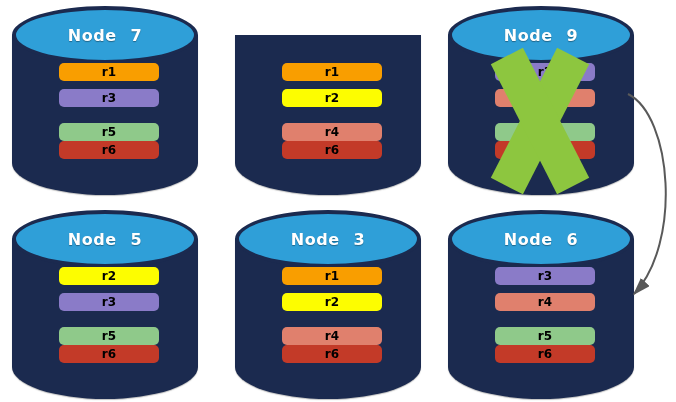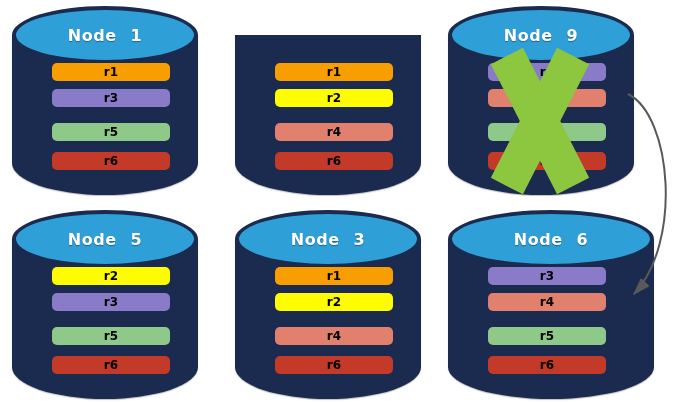--- a/index.html
+++ b/index.html
@@ -27,45 +27,45 @@
     z-index:1;
     box-shadow:0 1px 1px rgba(120,120,120,.45);
   }
   .node-label{
     color:#ffffff;font-weight:bold;font-size:16px;
     letter-spacing:.5px;word-spacing:8px;
     text-shadow:0 1px 1px rgba(0,0,0,.35);
   }
   .bars{position:absolute;inset:0;z-index:3;}
   .bar{
-    position:absolute;left:40px;width:118px;height:18px;
+    position:absolute;left:47px;width:100px;height:18px;
     border-radius:5px;
     display:flex;align-items:center;justify-content:center;
   }
   .bar span{
     font-size:12px;font-weight:bold;color:#000;line-height:18px;
   }
-  .bar-0{top:57px;} .bar-1{top:83px;} .bar-2{top:109px;margin-top:8px;} .bar-3{top:135px;margin-top:11px;}
+  .bar-0{top:57px;} .bar-1{top:83px;} .bar-2{top:109px;margin-top:8px;} .bar-3{top:135px;}
   .cross{
     position:absolute;left:36px;top:40px;z-index:4;
   }
   .arrow-layer{
     position:absolute;left:0;top:0;width:676px;height:402px;
     z-index:5;pointer-events:none;
   }
 </style>
 </head>
 <body>
 
 <div class="canvas">
   <div id="nodes-root">
       <div class="node" style="left: 12px; top: 6px;">
         <div class="cyl-body"></div>
         <div class="cyl-top">
-          <span class="node-label">Node 1</span>
+          <span class="node-label">Node 7</span>
         </div>
         <div class="bars">
           <div class="bar bar-0" style="background:#f99e00;">
             <span>r1</span>
           </div>
           <div class="bar bar-1" style="background:#8a7bc8;">
             <span>r3</span>
           </div>
           <div class="bar bar-2" style="background:#8fc98a;">
             <span>r5</span>
@@ -151,21 +151,21 @@
             <span>r2</span>
           </div>
           <div class="bar bar-2" style="background:#e0806d;">
             <span>r4</span>
           </div>
           <div class="bar bar-3" style="background:#c33a28;">
             <span>r6</span>
           </div>
         </div>
       </div>
-      <div class="node" style="left: 448px; top: 210px; padding-left: 20px;">
+      <div class="node" style="left: 448px; top: 210px;">
         <div class="cyl-body"></div>
         <div class="cyl-top">
           <span class="node-label">Node 6</span>
         </div>
         <div class="bars">
           <div class="bar bar-0" style="background:#8a7bc8;">
             <span>r3</span>
           </div>
           <div class="bar bar-1" style="background:#e0806d;">
             <span>r4</span>

